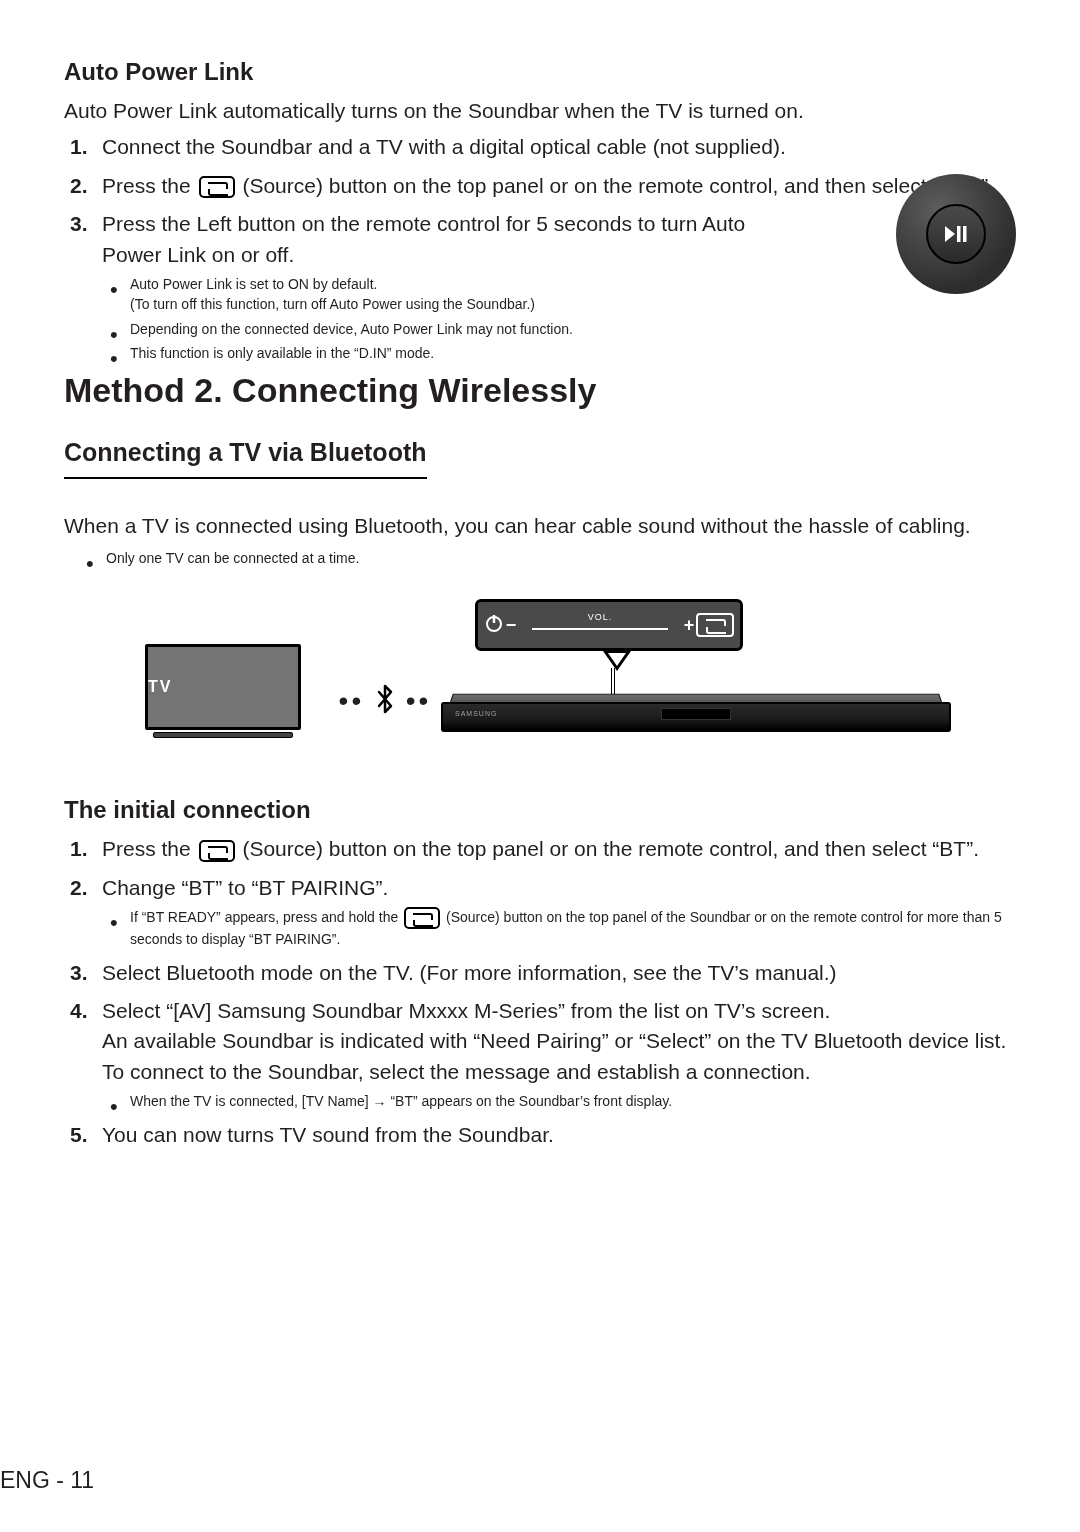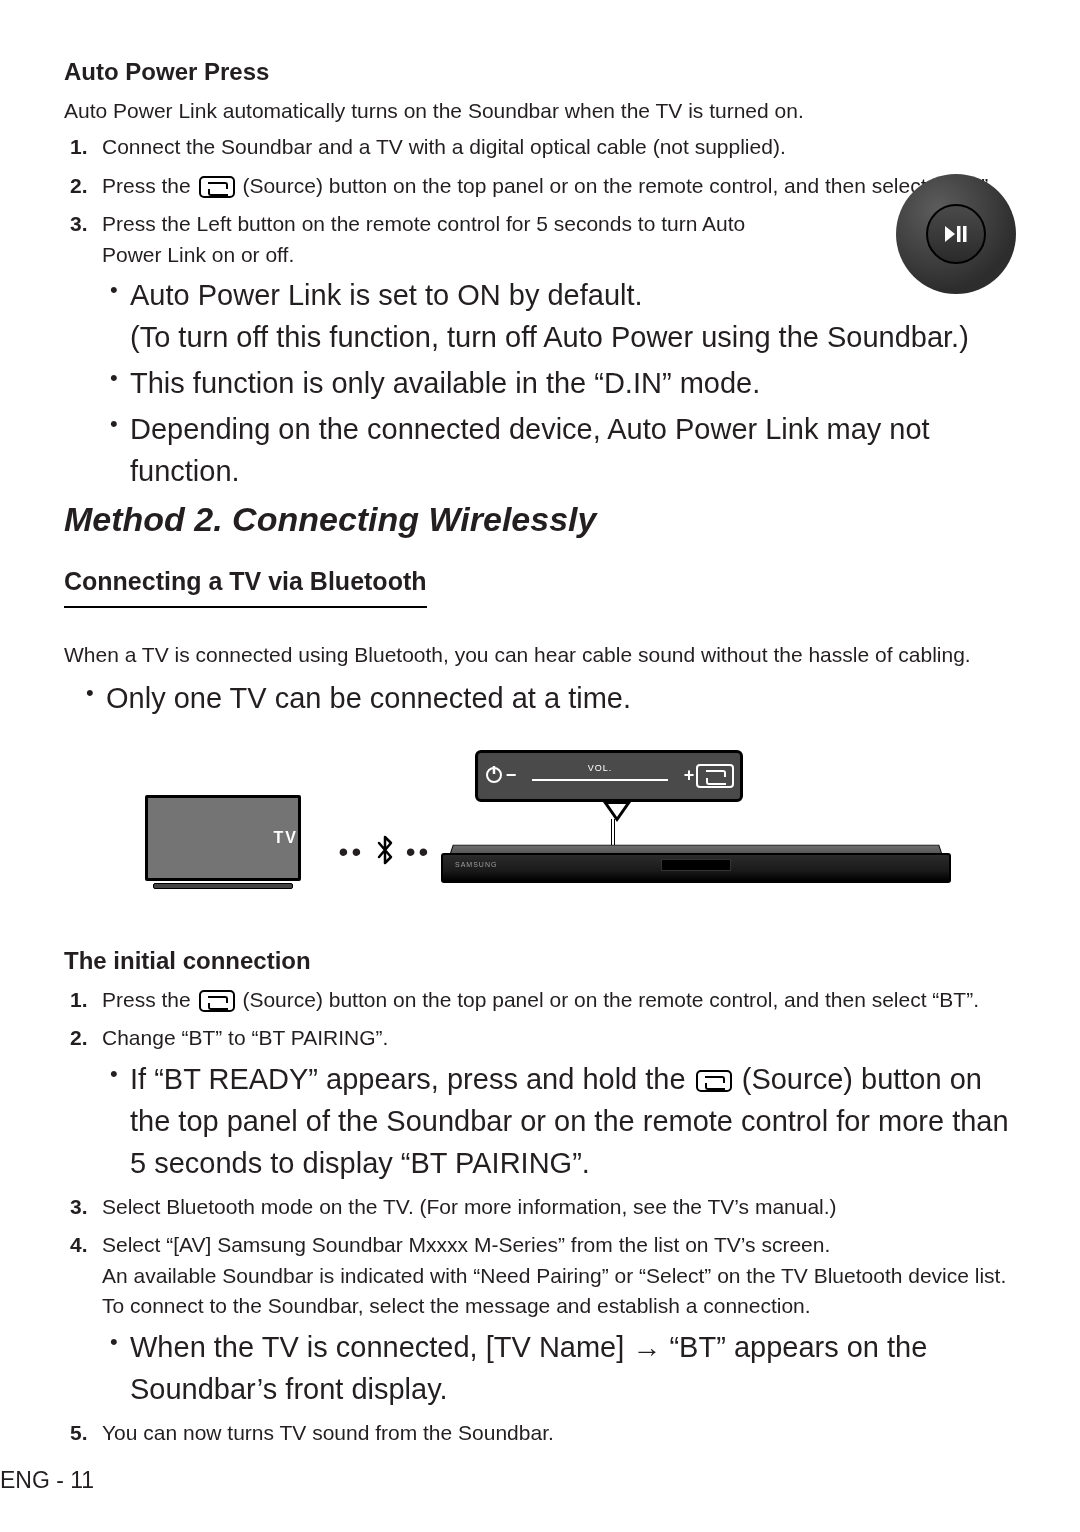--- a/index.html
+++ b/index.html
@@ -40,21 +40,21 @@
     top: 0;
     font-weight: 700;
   }
   ul.bulleted {
     list-style: none;
     padding-left: 28px;
     margin-top: 4px;
   }
   ul.bulleted > li {
     position: relative;
-    font-size: 29px;
+    font-size: 14px;
     line-height: 1.45;
     margin-bottom: 4px;
   }
   ul.bulleted > li::before {
     content: "•";
     position: absolute;
     left: -20px;
     top: 0;
     font-size: 22px;
   }
@@ -108,21 +108,20 @@
     background: linear-gradient(180deg,#4a4a4a,#2a2a2a);
     display: flex;
     align-items: center;
     justify-content: center;
   }
 
   .h1 {
     font-size: 34px;
     font-weight: 700;
     margin-bottom: 28px;
-    font-style: italic;
   }
   .h2-underline {
     display: inline-block;
     font-size: 25px;
     font-weight: 700;
     border-bottom: 2px solid #000;
     padding-bottom: 10px;
     margin-bottom: 18px;
   }
 
@@ -136,21 +135,21 @@
   .diagram .tv {
     position: absolute;
     left: 40px; top: 48px;
     width: 156px; height: 98px;
   }
   .diagram .tv-screen {
     width: 156px; height: 86px;
     border: 3px solid #000;
     border-radius: 2px;
     background: #747474;
-    display: flex; align-items: center; justify-content: flex-end;
+    display: flex; align-items: center; justify-content: flex-start;
   }
   .diagram .tv-label {
     color: #fff; font-weight: 700; font-size: 16px; letter-spacing: 2px;
   }
   .diagram .tv-stand {
     width: 140px; height: 6px; background: #444; border: 1px solid #000;
     margin: 2px auto 0 auto; border-radius: 2px;
   }
   .diagram .bt {
     position: absolute;
@@ -256,21 +255,21 @@
     left: 0; right: 0;
     text-align: left;
     font-size: 23px;
   }
 
   .narrow-step { max-width: 660px; }
 </style>
 </head>
 <body>
 
-<div class="sec-title">Auto Power Press</div>
+<div class="sec-title">Auto Power Link</div>
 <div class="p">Auto Power Link automatically turns on the Soundbar when the TV is turned on.</div>
 
 <ol class="numbered">
   <li>
     <span class="num">1.</span>
     <span>Connect the Soundbar and a TV with a digital optical cable (not supplied).</span>
   </li>
   <li>
     <span class="num">2.</span>
     <span>Press the </span>
@@ -281,24 +280,24 @@
   <li>
     <span class="num">3.</span>
     <div class="narrow-step">
       <span>Press the </span><span class="b">Left</span><span> button on the remote control for 5 seconds to turn Auto Power Link on or off.</span>
     </div>
     <ul class="bulleted">
       <li>
         <span>Auto Power Link is set to ON by default.</span><br>
         <span>(To turn off this function, turn off Auto Power using the Soundbar.)</span>
       </li>
+      <li>Depending on the connected device, Auto Power Link may not function.</li>
       <li>
         <span>This function is only available in the “</span><span class="b">D.IN</span><span>” mode.</span>
       </li>
-      <li>Depending on the connected device, Auto Power Link may not function.</li>
     </ul>
   </li>
 </ol>
 
 <div class="dial">
   <div class="outer"></div>
   <div class="inner">
     <svg width="22" height="16" viewBox="0 0 22 16">
       <polygon points="0,0 10,8 0,16" fill="#fff"></polygon>
       <rect x="12" y="0" width="3.5" height="16" fill="#fff"></rect>

